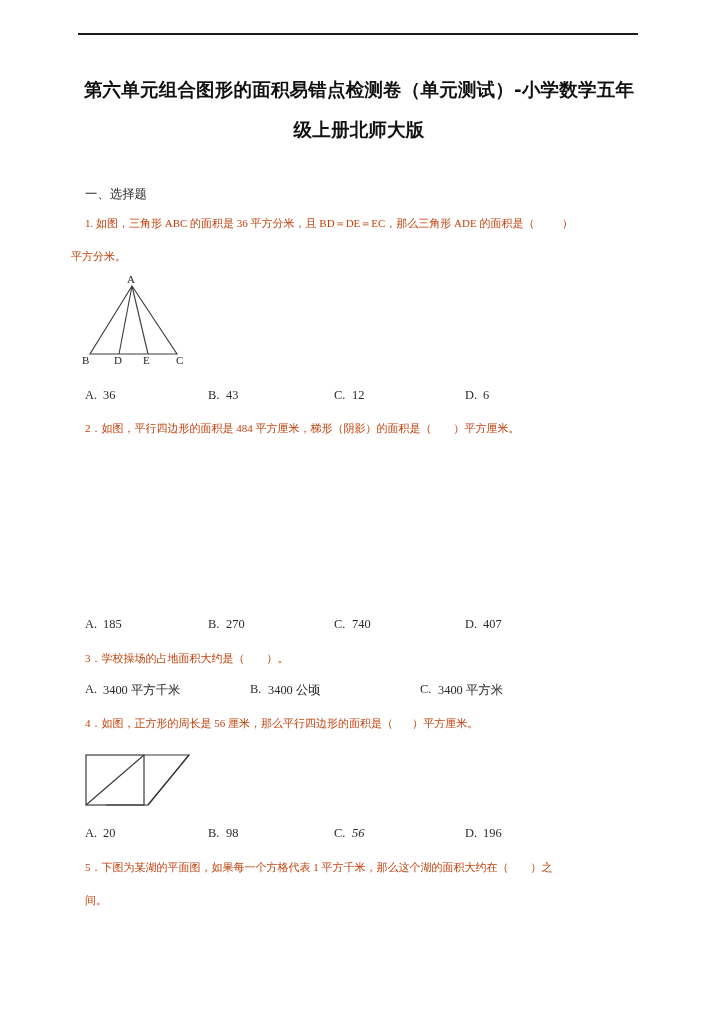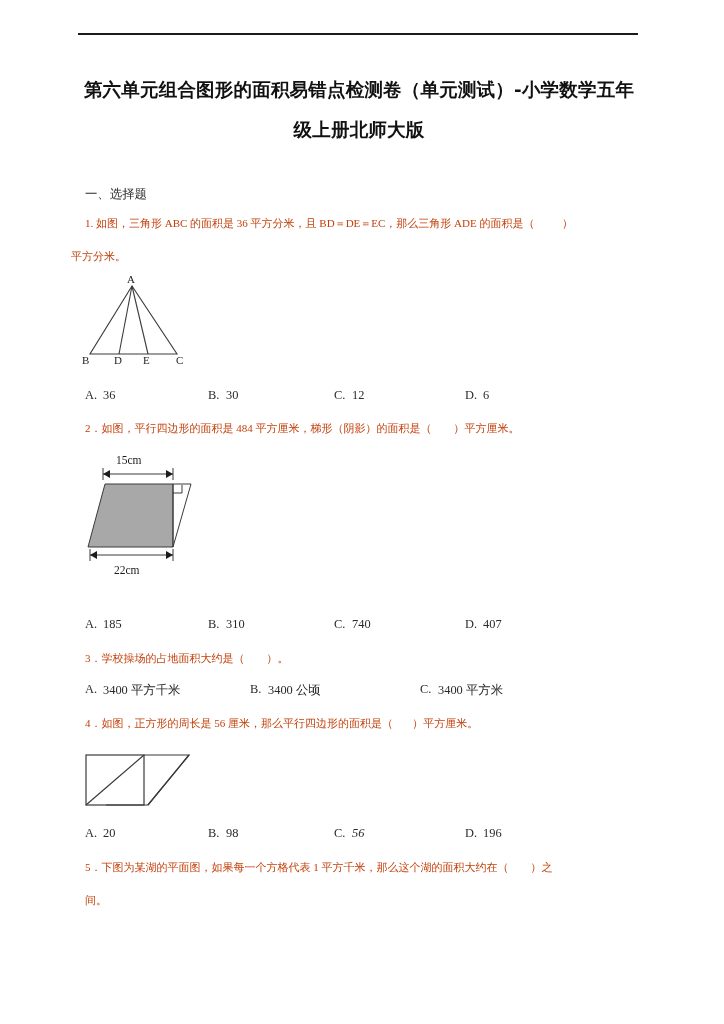--- a/index.html
+++ b/index.html
@@ -118,61 +118,35 @@
       <text class="lbl" x="32" y="88">D</text>
       <text class="lbl" x="61" y="88">E</text>
       <text class="lbl" x="94" y="88">C</text>
     </svg>
   </div>
 
   <div class="opt-row" style="top:388px;">
     <span class="opt" style="left:0px;">A.</span>
     <span class="opt" style="left:18px;">36</span>
     <span class="opt" style="left:123px;">B.</span>
-    <span class="opt" style="left:141px;">30</span>
+    <span class="opt" style="left:141px;">43</span>
     <span class="opt" style="left:249px;">C.</span>
     <span class="opt" style="left:267px;">12</span>
     <span class="opt" style="left:380px;">D.</span>
     <span class="opt" style="left:398px;">6</span>
   </div>
 
   <div class="ln" style="left:85px; top:420px;text-align:center;">2．如图，平行四边形的面积是 484 平方厘米，梯形（阴影）的面积是（        ）平方厘米。</div>
 
-  <div class="fig" style="left:88px; top:452px;">
-    <svg width="120" height="125" viewBox="0 0 120 125">
-
-      <text class="dimtxt" x="28" y="12">15cm</text>
-      <line class="stroke" stroke-width="1" x1="15" y1="22" x2="85" y2="22"></line>
-      <path d="M 15 22 L 22 18 L 22 26 Z" fill="#1c1c1c"></path>
-      <path d="M 85 22 L 78 18 L 78 26 Z" fill="#1c1c1c"></path>
-      <line class="stroke" stroke-width="1" x1="15" y1="16" x2="15" y2="28"></line>
-      <line class="stroke" stroke-width="1" x1="85" y1="16" x2="85" y2="28"></line>
-
-      <path d="M 17 32 L 85 32 L 85 95 L 0 95 Z" fill="#a8a8a8" stroke="#3a3a3a" stroke-width="1"></path>
-
-      <path class="stroke" stroke-width="1" d="M 85 32 L 103 32 L 85 95"></path>
-
-      <line class="stroke" stroke-width="1" x1="85" y1="32" x2="85" y2="95"></line>
-
-      <path class="stroke" stroke-width="1" d="M 85 41 L 94 41 L 94 33"></path>
-
-      <line class="stroke" stroke-width="1" x1="2" y1="103" x2="85" y2="103"></line>
-      <path d="M 2 103 L 9 99 L 9 107 Z" fill="#1c1c1c"></path>
-      <path d="M 85 103 L 78 99 L 78 107 Z" fill="#1c1c1c"></path>
-      <line class="stroke" stroke-width="1" x1="2" y1="97" x2="2" y2="109"></line>
-      <line class="stroke" stroke-width="1" x1="85" y1="97" x2="85" y2="109"></line>
-      <text class="dimtxt" x="26" y="122">22cm</text>
-    </svg>
-  </div>
 
   <div class="opt-row" style="top:617px;">
     <span class="opt" style="left:0px;">A.</span>
     <span class="opt" style="left:18px;">185</span>
     <span class="opt" style="left:123px;">B.</span>
-    <span class="opt" style="left:141px;">310</span>
+    <span class="opt" style="left:141px;">270</span>
     <span class="opt" style="left:249px;">C.</span>
     <span class="opt" style="left:267px;">740</span>
     <span class="opt" style="left:380px;">D.</span>
     <span class="opt" style="left:398px;">407</span>
   </div>
 
   <div class="ln" style="left:85px; top:650px;">3．学校操场的占地面积大约是（        ）。</div>
 
   <div class="opt-row" style="top:682px;">
     <span class="opt" style="left:0px;">A.</span>

